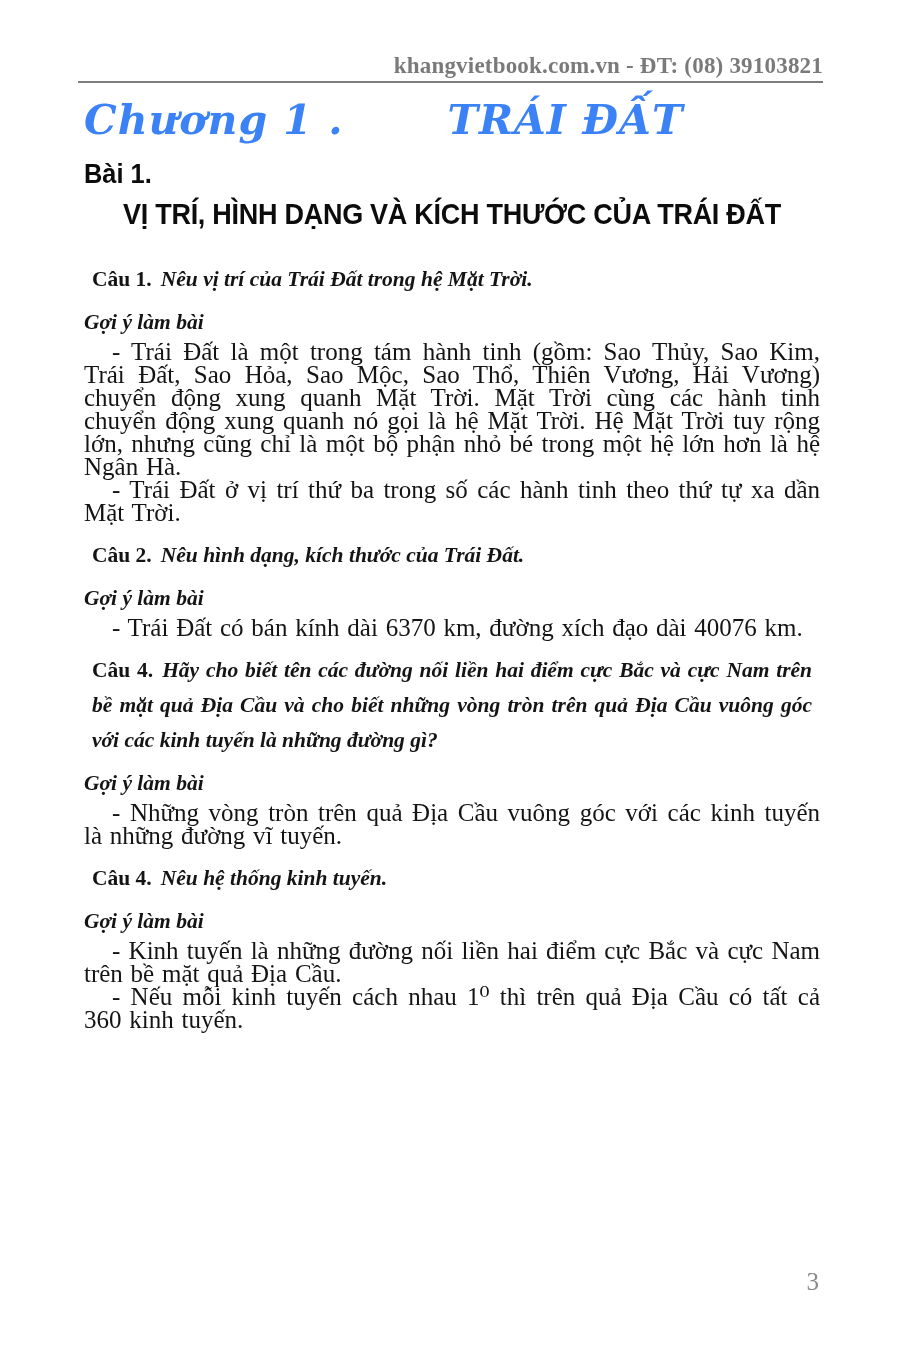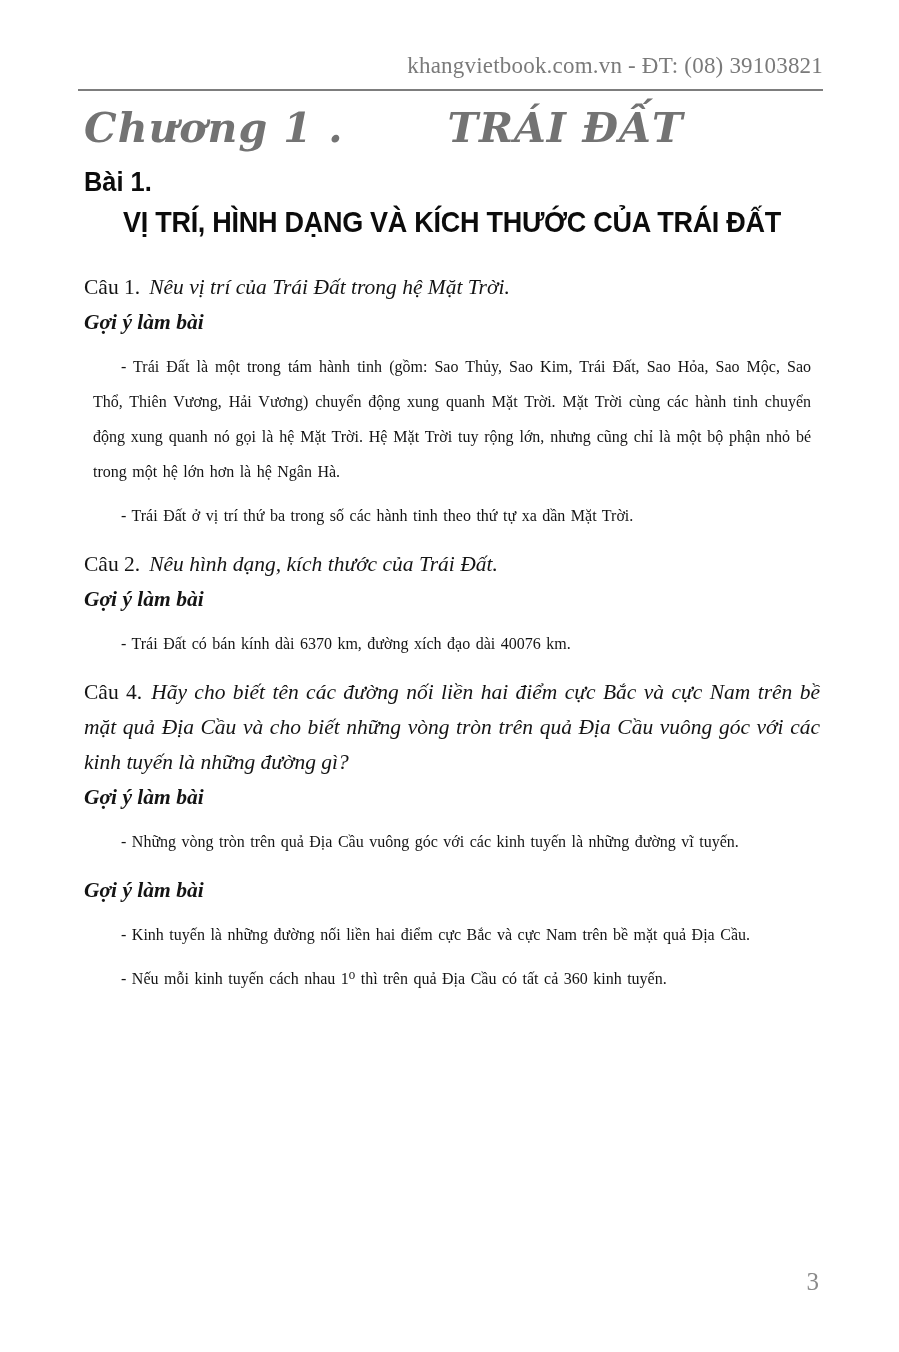--- a/index.html
+++ b/index.html
@@ -15,42 +15,42 @@
     overflow: hidden;
     font-family: "Liberation Serif", "DejaVu Serif", serif;
     color: #141414;
   }
 
   
   .header {
     margin-left: -6px;
     margin-right: -3px;
     padding-top: 52px;
-    padding-bottom: 10px;
+    padding-bottom: 2px;
     border-bottom: 2px solid #7d7d7d;
     text-align: right;
-    font-weight: normal;
+    font-weight: bold;
     font-size: 23px;
     line-height: 27px;
     color: #7a7a7a;
     letter-spacing: 0.2px;
   }
 
   
   .chapter-row {
     margin-top: 12px;
     display: flex;
     align-items: baseline;
     font-family: "DejaVu Serif", serif;
     font-style: italic;
     font-weight: bold;
     font-size: 41px;
     line-height: 50px;
     letter-spacing: 1px;
-    color: #737373;
+    color: #3b82f6;
   }
   .chapter-title { margin-left: 104px; }
 
   
   .lesson-label {
     margin-top: 14px;
     font-family: "Liberation Sans", "DejaVu Sans", sans-serif;
     font-weight: bold;
     font-size: 27px;
     line-height: 31px;
@@ -69,40 +69,40 @@
     color: #0c0c0c;
     transform: scaleX(0.90);
     transform-origin: center;
     white-space: nowrap;
   }
 
   
   .section { margin-top: 14px; }
   .section.first { margin-top: 29px; }
   .q-heading {
-    margin: 0;
+    margin: 8px;
     font-size: 21.5px;
     line-height: 35px;
-    font-weight: normal;
+    font-weight: bold;
     text-align: justify;
   }
   .q-num { margin-right: 9px; }
   .q-text { font-style: italic; }
   .hint {
     margin: 0;
     text-align: left;
     font-weight: bold;
     font-style: italic;
     font-size: 21.5px;
     line-height: 35px;
   }
   .para {
-    margin: 9px;
-    font-size: 16px;
-    line-height: 35px;
+    margin: 0;
+    font-size: 25px;
+    line-height: 23px;
     text-align: justify;
     text-indent: 28px;
     word-spacing: 1.5px;
   }
 
   
   .page-number {
     position: absolute;
     right: 80px;
     bottom: 56px;
@@ -147,20 +147,23 @@
 
   <section class="section">
     <p class="q-heading">
       <span class="q-num">Câu 4.</span><span class="q-text">Hãy cho biết tên các đường nối liền hai điểm cực Bắc và cực Nam trên bề mặt quả Địa Cầu và cho biết những vòng tròn trên quả Địa Cầu vuông góc với các kinh tuyến là những đường gì?</span>
     </p>
     <p class="hint">Gợi ý làm bài</p>
     <p class="para">- Những vòng tròn trên quả Địa Cầu vuông góc với các kinh tuyến là những đường vĩ tuyến.</p>
   </section>
 
   <section class="section">
+    <p class="q-heading">
+      <span class="q-num">Câu 4.</span><span class="q-text">Nêu hệ thống kinh tuyến.</span>
+    </p>
     <p class="hint">Gợi ý làm bài</p>
     <p class="para">- Kinh tuyến là những đường nối liền hai điểm cực Bắc và cực Nam trên bề mặt quả Địa Cầu.</p>
     <p class="para">- Nếu mỗi kinh tuyến cách nhau 1⁰ thì trên quả Địa Cầu có tất cả 360 kinh tuyến.</p>
   </section>
 
   <div class="page-number">3</div>
 
 </div>
 
 </body></html>

